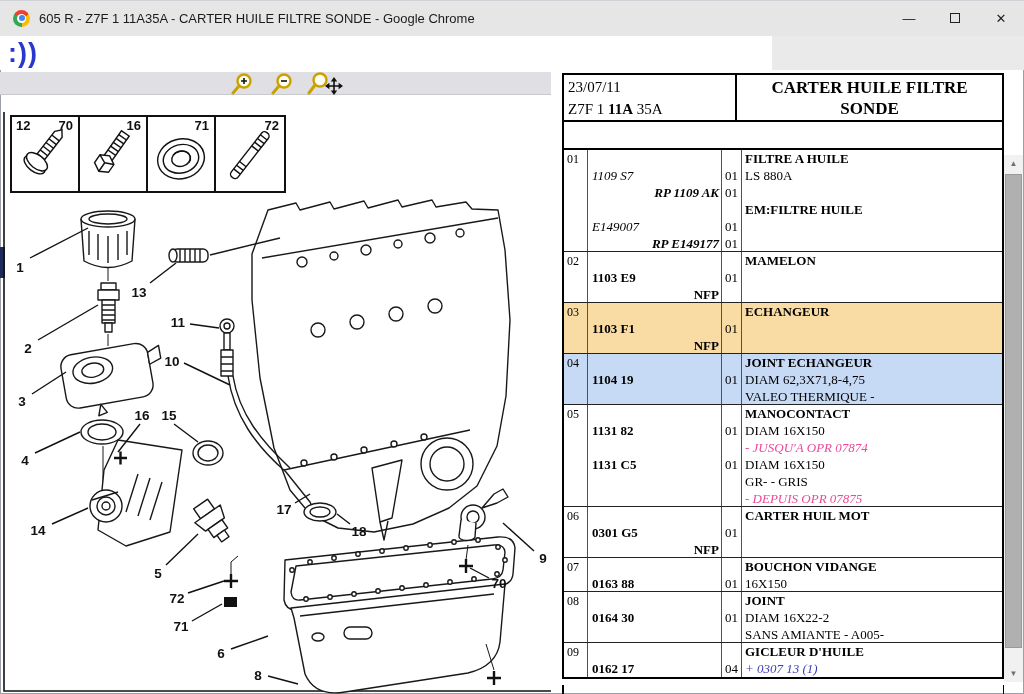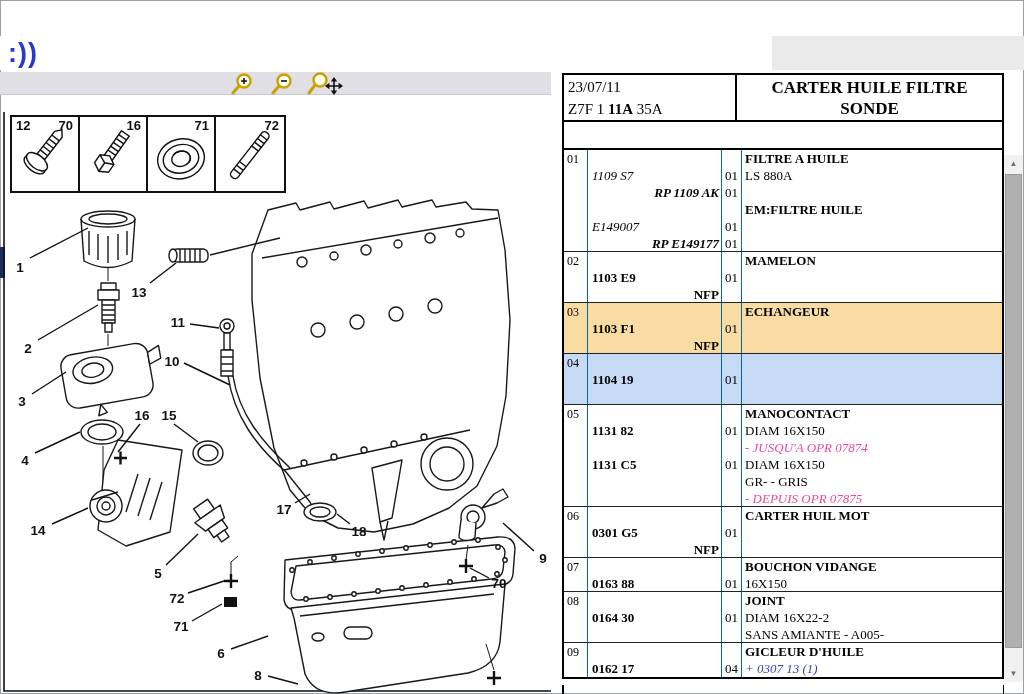--- a/index.html
+++ b/index.html
@@ -75,20 +75,37 @@
   .sb-btn{position:absolute;left:0;width:19px;height:17px;background:#f1f1f1;color:#6f6f6f;
     font-size:8px;display:flex;align-items:center;justify-content:center;}
   .sb-up{top:0;} .sb-down{top:510px;}
   .sb-thumb{position:absolute;left:1px;top:19px;width:17px;height:474px;background:#b0b0b0;border:1px solid #9a9a9a;}
 </style>
 </head>
 <body>
 
 <div id="window">
 
+  <div class="titlebar">
+    <div class="chrome-icon">
+        <span class="wring"></span>
+        <span class="bdot"></span>
+      </div>
+    <span class="win-title">605 R - Z7F 1 11A35A - CARTER HUILE FILTRE SONDE - Google Chrome</span>
+    <div class="win-spacer"></div>
+    <div class="win-btn">
+        <span>—</span>
+      </div>
+    <div class="win-btn">
+        <span class="maxglyph"></span>
+      </div>
+    <div class="win-btn">
+        <span>✕</span>
+      </div>
+  </div>
 
   <div class="subbar">
     <span class="smiley">:))</span>
     <div class="gray-block"></div>
   </div>
 
   <div class="toolbar">
     <svg width="551" height="23" viewBox="0 0 551 23">
       <g>
         <line x1="239" y1="14" x2="233" y2="21" stroke="#c9a100" stroke-width="3" stroke-linecap="round"></line>
@@ -422,20 +439,25 @@
           <div class="c part">
             <div class="ln ">&nbsp;</div>
             <div class="ln b">1104 19</div>
             <div class="ln ">&nbsp;</div>
           </div>
           <div class="c qty">
             <div class="ln">&nbsp;</div>
             <div class="ln">01</div>
             <div class="ln">&nbsp;</div>
           </div>
+          <div class="c desc">
+            <div class="ln b">JOINT ECHANGEUR</div>
+            <div class="ln ">DIAM 62,3X71,8-4,75</div>
+            <div class="ln ">VALEO THERMIQUE -</div>
+          </div>
         </div>
         <div class="prow" style="height: 102px;">
           <div class="c item">05</div>
           <div class="c part">
             <div class="ln ">&nbsp;</div>
             <div class="ln b">1131 82</div>
             <div class="ln ">&nbsp;</div>
             <div class="ln b">1131 C5</div>
             <div class="ln ">&nbsp;</div>
             <div class="ln ">&nbsp;</div>

